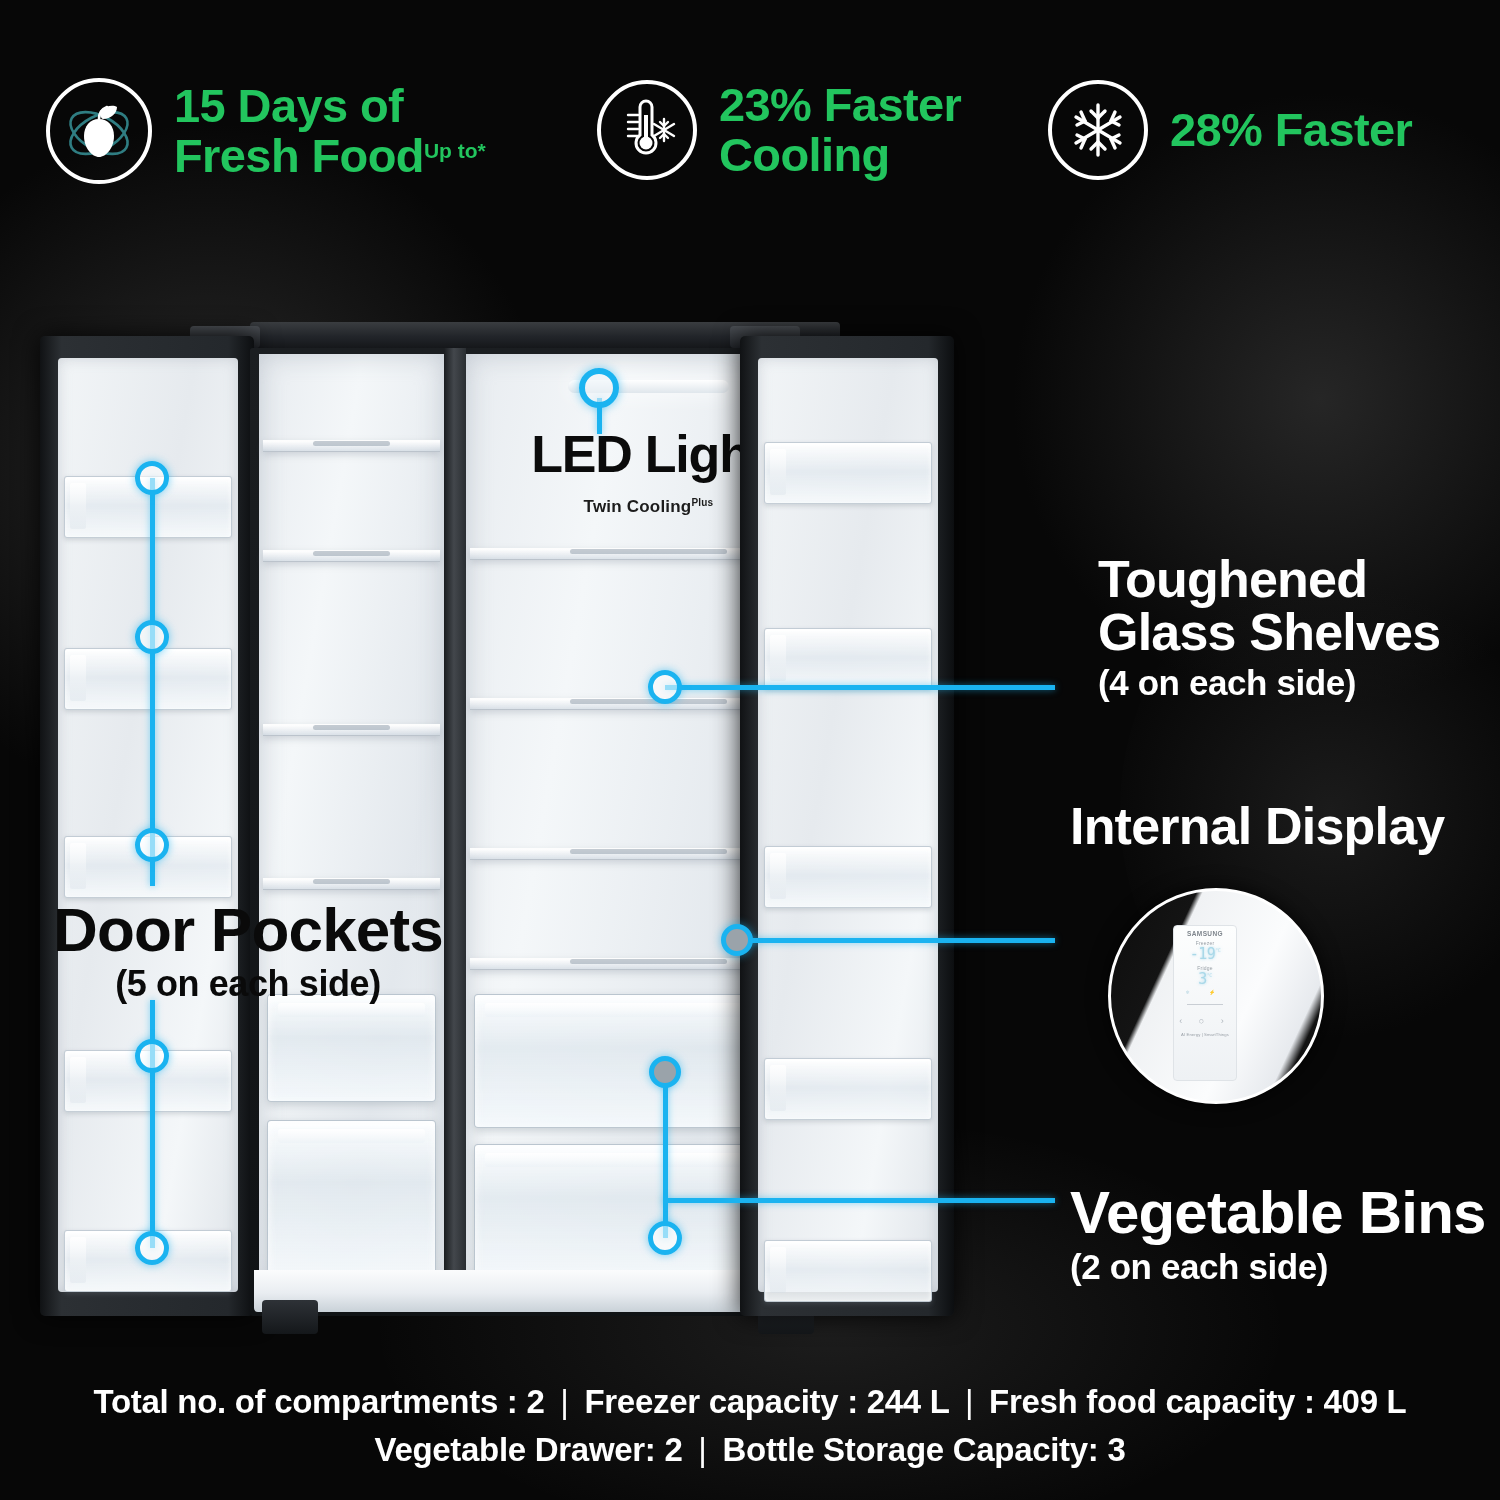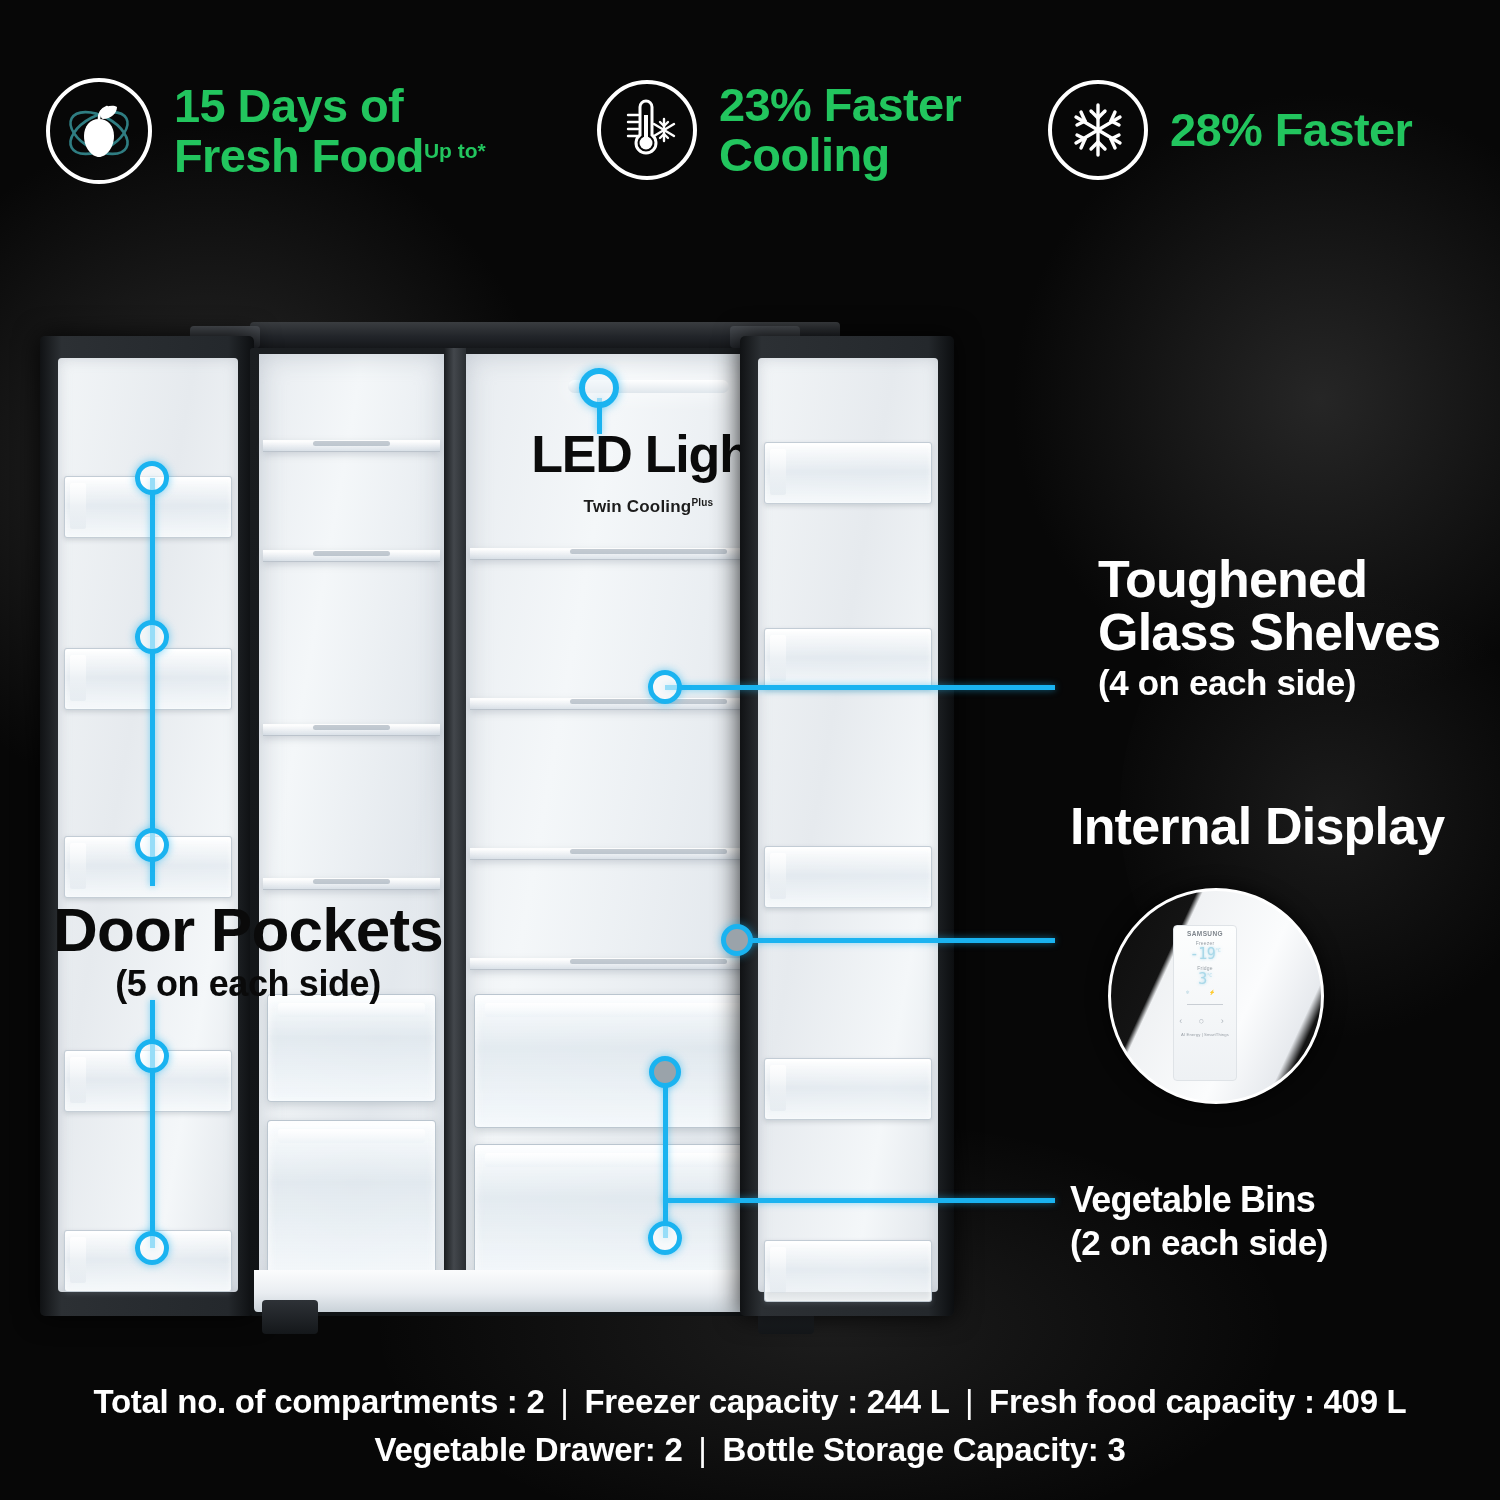--- a/index.html
+++ b/index.html
@@ -190,21 +190,21 @@
   #lbl-door-pockets .lbl-sub   { font-size:36px; margin-top:4px; }
 
   #lbl-glass-shelves { left:1070px; top:553px;margin-left:28px; }
   #lbl-glass-shelves .lbl-title { font-size:52px; }
   #lbl-glass-shelves .lbl-sub   { font-size:35px; margin-top:6px; }
 
   #lbl-internal-display { left:1070px; top:800px; }
   #lbl-internal-display .lbl-title { font-size:52px; }
 
   #lbl-veg-bins { left:1070px; top:1182px; }
-  #lbl-veg-bins .lbl-title { font-size:36px; }
+  #lbl-veg-bins .lbl-title { font-size:60px; }
   #lbl-veg-bins .lbl-sub   { font-size:35px; margin-top:6px; }
 
   
   #display-bubble {
     position:absolute; left:1108px; top:888px; width:216px; height:216px;
     border-radius:50%; border:3px solid #ffffff;
     background:linear-gradient(115deg,#0d0d0d 0%,#141414 28%,#f0f2f4 30%,#fbfcfd 62%,#e7eaee 82%,#131313 86%,#0a0a0a 100%);
     overflow:hidden;
     box-shadow:0 0 20px rgba(0,0,0,.8);
   }

